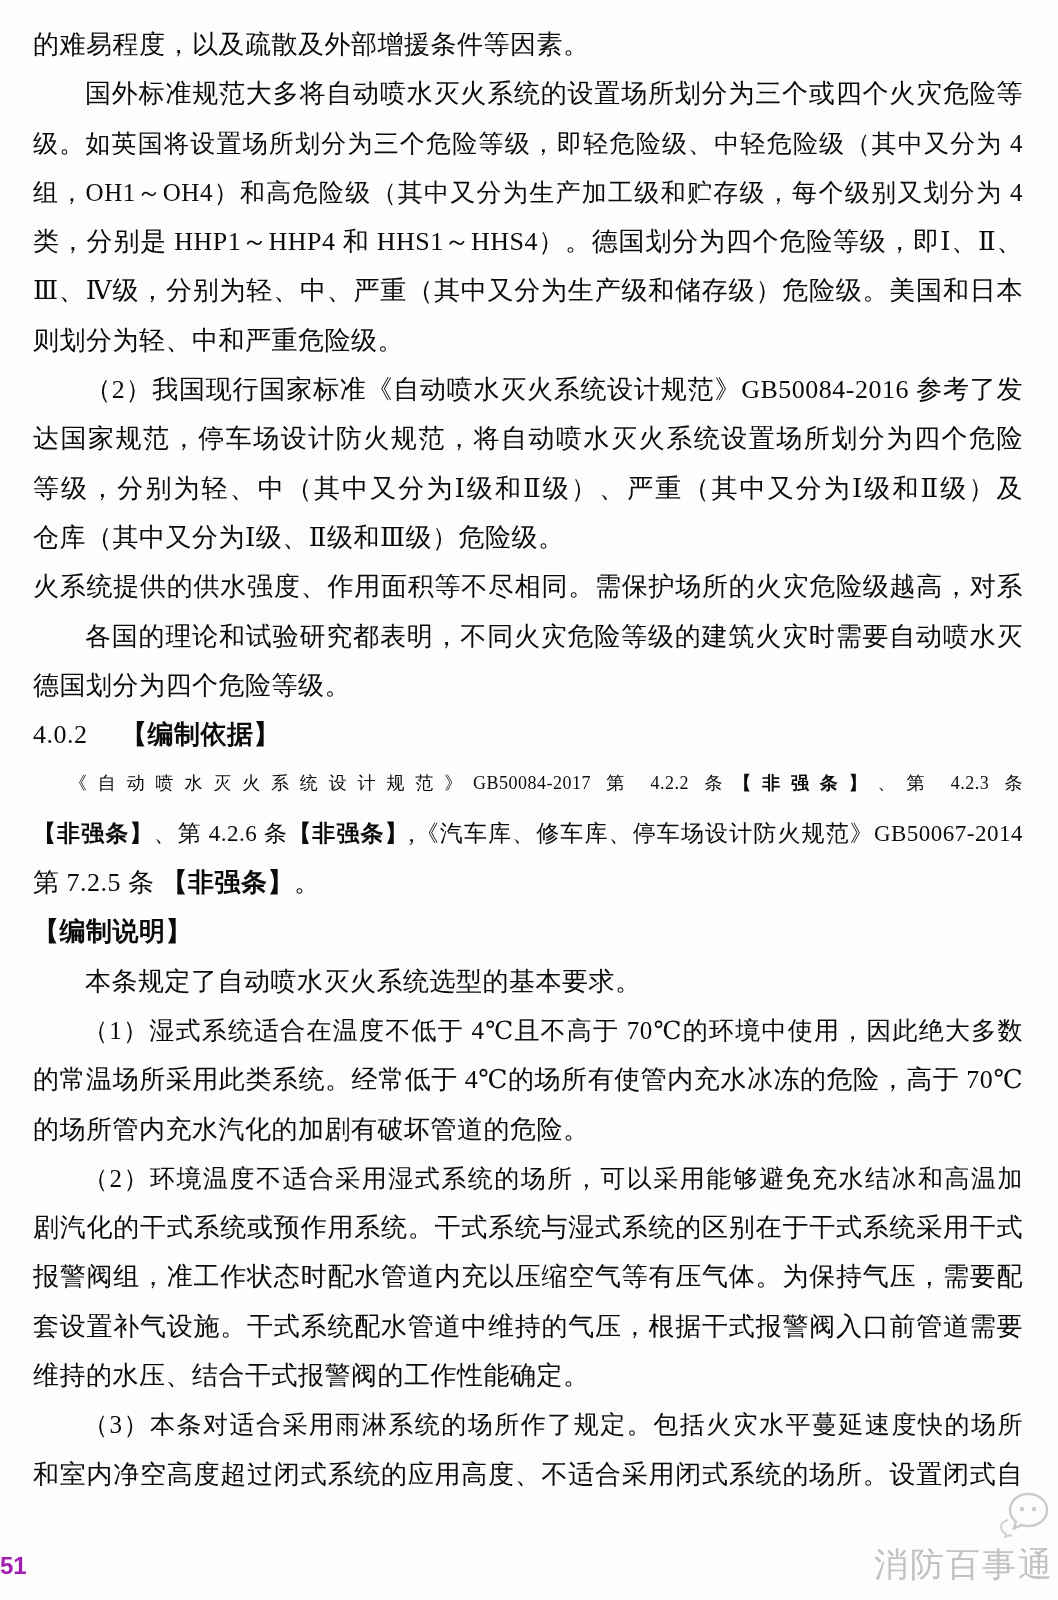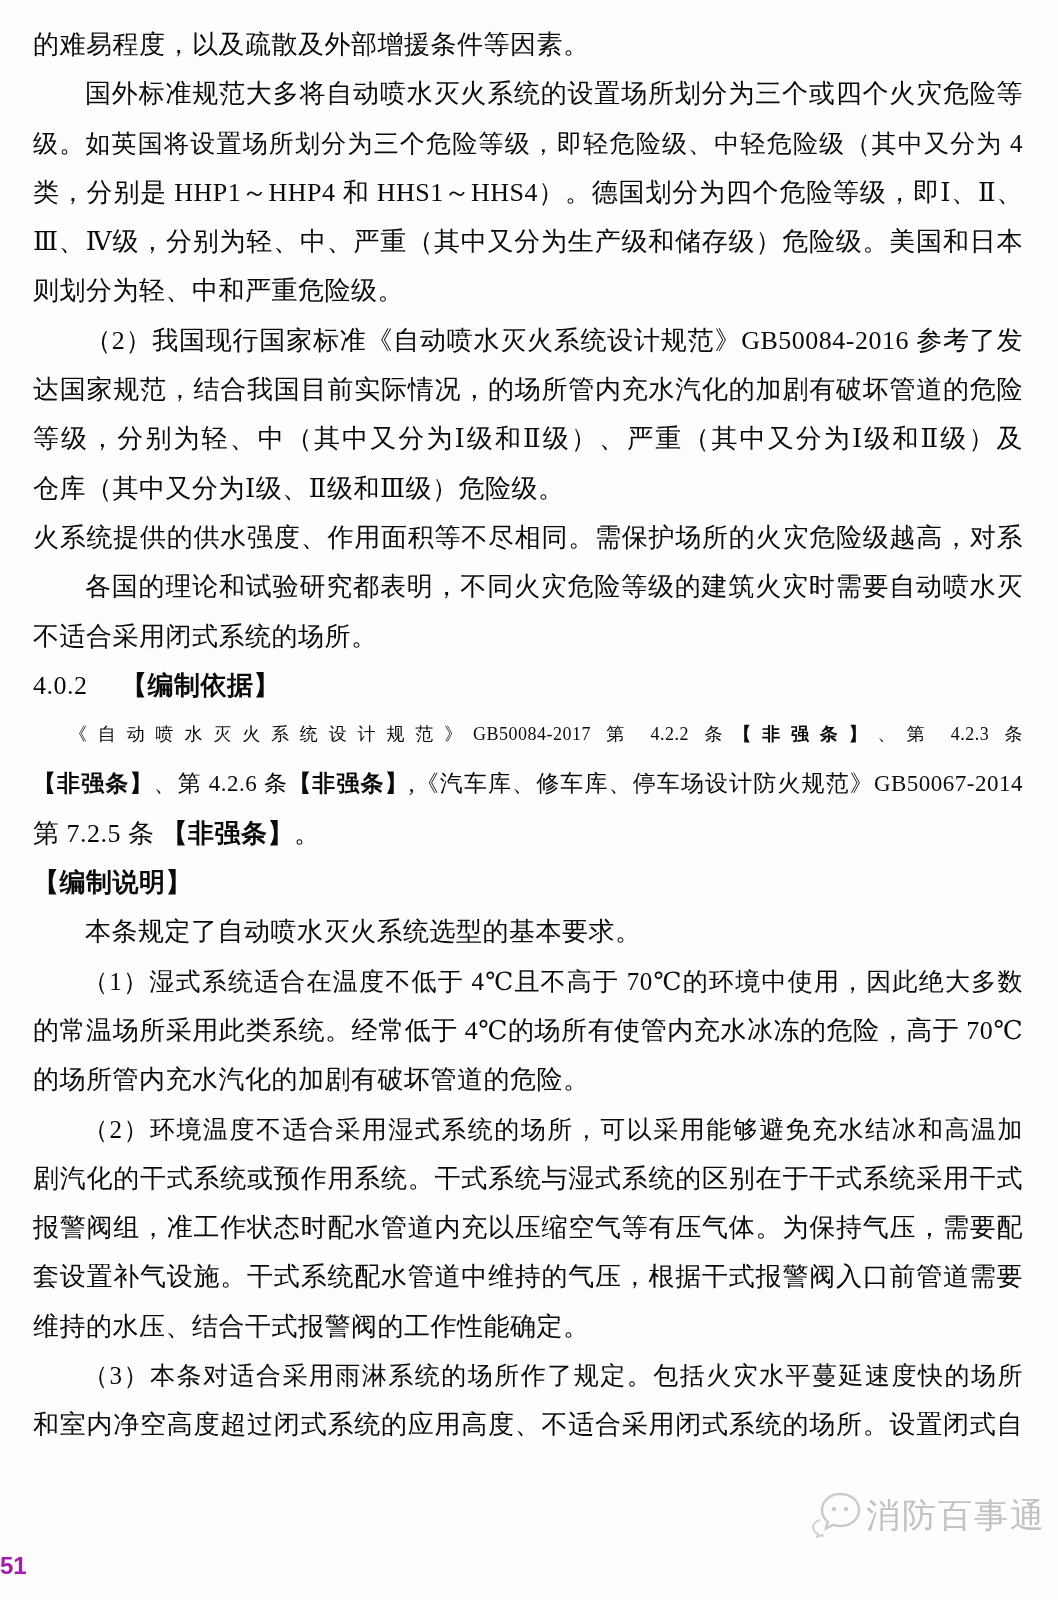--- a/index.html
+++ b/index.html
@@ -33,52 +33,54 @@
     position:absolute;
     left:0; right:0; top:1552px;
     text-align:left;
     font-family:"Liberation Sans","DejaVu Sans",sans-serif;
     font-weight:bold;
     font-size:24px;
     color:#a21caf;
   }
   .watermark {
     position:absolute;
-    top:1490px; right:12px;
-    display:flex; align-items:center;
+    top:1490px; right:4px;
+    display:flex; align-items:flex-end;
     color:#bcbcbc;
     opacity:0.9;
     pointer-events:none;
+    flex-direction:column;
   }
   .watermark .wm-text {
     font-size:34px;
     letter-spacing:2px;
     font-family:"Liberation Serif","DejaVu Serif",serif;
   }
   .watermark svg { margin-right:4px; }
 </style>
 </head>
 <body>
 
 <div class="page">
 
   <div class="doc">
       <div class="line" style=""><span>的难易程度，以及疏散及外部增援条件等因素。</span></div>
       <div class="line fill indent" style=""><span>国外标准规范大多将自动喷水灭火系统的设置场所划分为三个或四个火灾危险等</span></div>
       <div class="line fill" style="font-size: 25px;"><span>级。如英国将设置场所划分为三个危险等级，即轻危险级、中轻危险级（其中又分为 4</span></div>
+      <div class="line fill" style="font-size: 25px;"><span>组，OH1～OH4）和高危险级（其中又分为生产加工级和贮存级，每个级别又划分为 4</span></div>
       <div class="line fill" style=""><span>类，分别是 HHP1～HHP4 和 HHS1～HHS4）。德国划分为四个危险等级，即Ⅰ、Ⅱ、</span></div>
       <div class="line fill" style=""><span>Ⅲ、Ⅳ级，分别为轻、中、严重（其中又分为生产级和储存级）危险级。美国和日本</span></div>
       <div class="line" style=""><span>则划分为轻、中和严重危险级。</span></div>
       <div class="line fill indent" style=""><span>（2）我国现行国家标准《自动喷水灭火系统设计规范》GB50084-2016 参考了发</span></div>
-      <div class="line fill" style=""><span>达国家规范，结合我国目前实际情况，的场所管内充水汽化的加剧有破坏管道的危险</span></div>
+      <div class="line fill" style=""><span>达国家规范，停车场设计防火规范，将自动喷水灭火系统设置场所划分为四个危险</span></div>
       <div class="line fill" style=""><span>等级，分别为轻、中（其中又分为Ⅰ级和Ⅱ级）、严重（其中又分为Ⅰ级和Ⅱ级）及</span></div>
       <div class="line" style=""><span>仓库（其中又分为Ⅰ级、Ⅱ级和Ⅲ级）危险级。</span></div>
       <div class="line fill" style=""><span>火系统提供的供水强度、作用面积等不尽相同。需保护场所的火灾危险级越高，对系</span></div>
       <div class="line fill indent" style=""><span>各国的理论和试验研究都表明，不同火灾危险等级的建筑火灾时需要自动喷水灭</span></div>
-      <div class="line" style=""><span>不适合采用闭式系统的场所。</span></div>
+      <div class="line" style=""><span>德国划分为四个危险等级。</span></div>
       <div class="line" style=""><span>4.0.2　 </span><span class="seg-bold">【编制依据】</span></div>
       <div class="line fill indent" style="font-size: 18px;"><span>《自动喷水灭火系统设计规范》GB50084-2017 第 4.2.2 条</span><span class="seg-bold">【非强条】</span><span>、第 4.2.3 条</span></div>
       <div class="line fill" style="font-size: 23px;"><span class="seg-bold">【非强条】</span><span>、第 4.2.6 条</span><span class="seg-bold">【非强条】</span><span>,《汽车库、修车库、停车场设计防火规范》GB50067-2014</span></div>
       <div class="line" style=""><span>第 7.2.5 条 </span><span class="seg-bold">【非强条】</span><span>。</span></div>
       <div class="line" style=""><span class="seg-bold">【编制说明】</span></div>
       <div class="line indent" style=""><span>本条规定了自动喷水灭火系统选型的基本要求。</span></div>
       <div class="line fill indent" style="font-size: 25px;"><span>（1）湿式系统适合在温度不低于 4℃且不高于 70℃的环境中使用，因此绝大多数</span></div>
       <div class="line fill" style=""><span>的常温场所采用此类系统。经常低于 4℃的场所有使管内充水冰冻的危险，高于 70℃</span></div>
       <div class="line" style=""><span>的场所管内充水汽化的加剧有破坏管道的危险。</span></div>
       <div class="line fill indent" style="font-size: 25px;"><span>（2）环境温度不适合采用湿式系统的场所，可以采用能够避免充水结冰和高温加</span></div>

